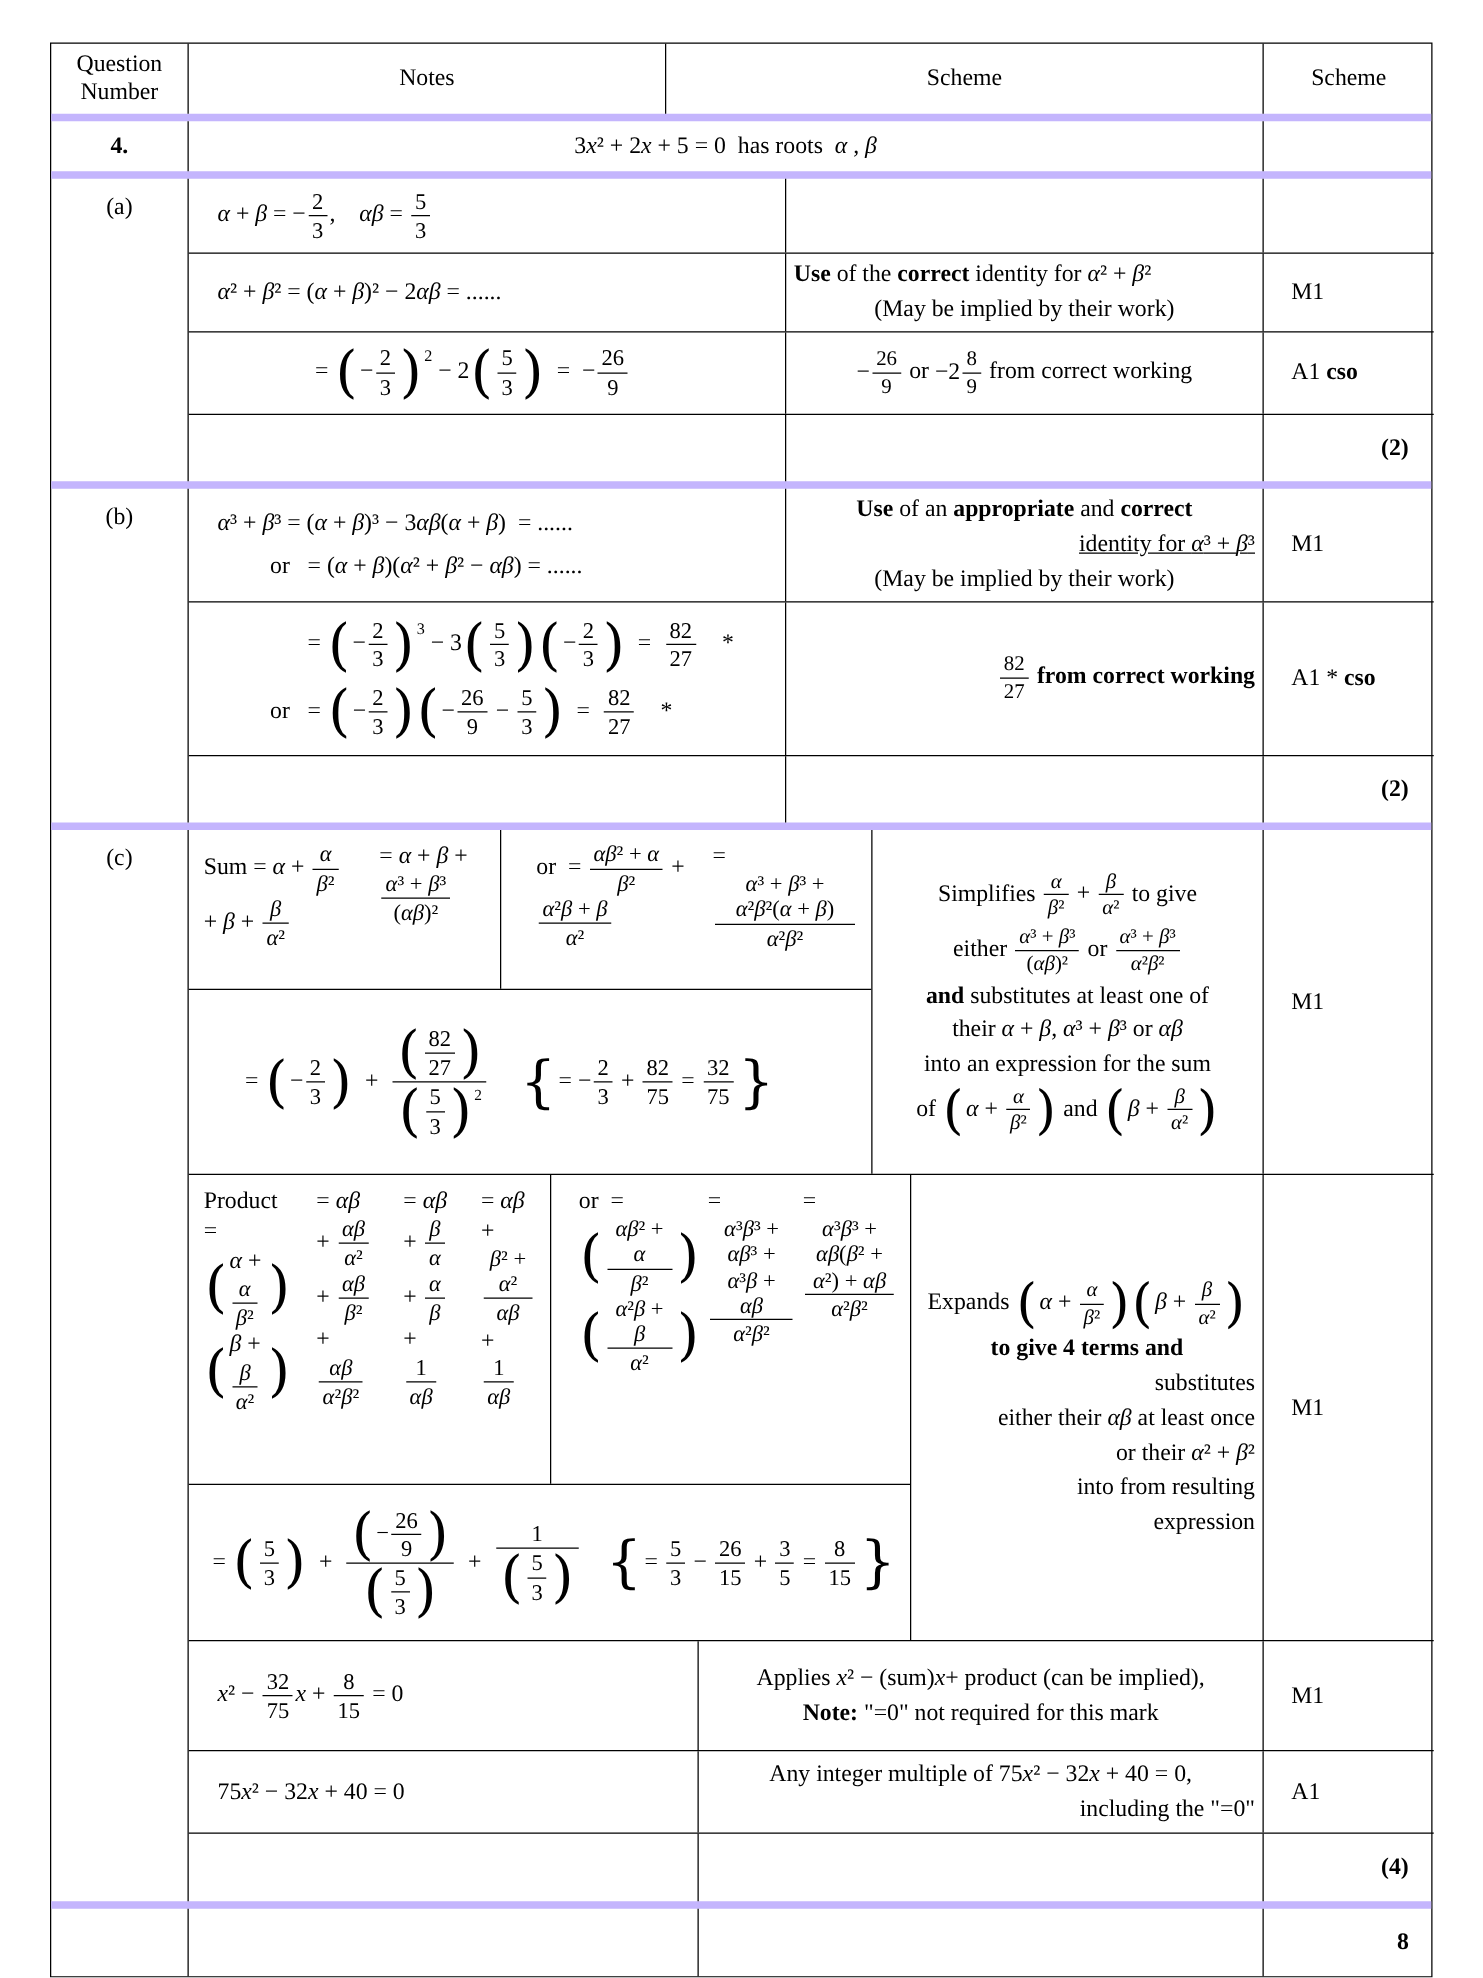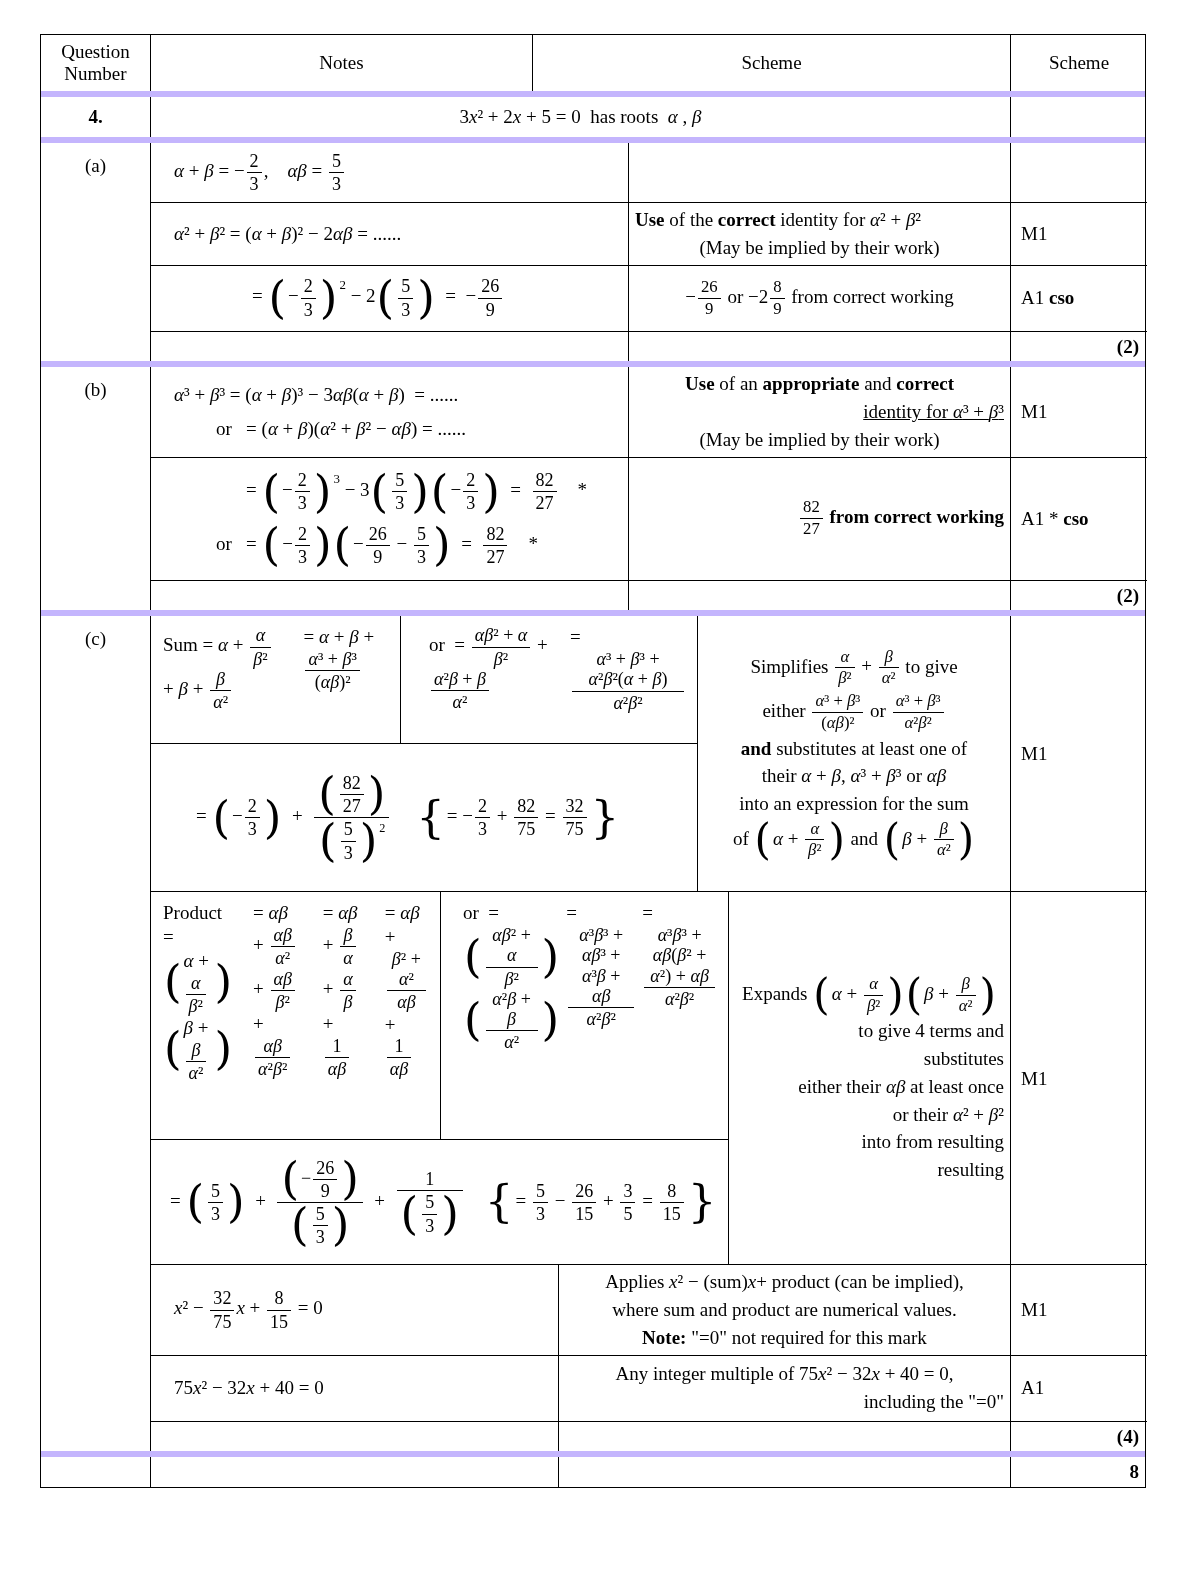--- a/index.html
+++ b/index.html
@@ -35,21 +35,21 @@
   .split { display:flex; padding:0; }
   .box { display:flex; justify-content:center; padding:4px 12px; border-right:1px solid #000; flex:0 0 auto; }
   .split > :last-child { border-right:none; }
   .center { align-items:center; text-align:center; justify-content:center; }
   .part-label { justify-content:flex-start; align-items:center; padding-top:12px; }
   .bold { font-weight:bold; }
   .line { white-space:pre-wrap; margin:5px 0; line-height:1.25; }
   .notes .line { white-space:normal; margin:2px 0; }
   .notes { padding-left:6px; padding-right:6px; }
   .marks { padding-left:10px; }
-  .marks .line { margin:0; }
+  .marks .line { margin:12px; }
   .tar { text-align:right; padding-right:8px; }
   
   .it { font-style:italic; }
   .rm { font-style:normal; }
   .mf { display:inline-block; text-align:center; vertical-align:middle; margin:0 2px; line-height:1.12; font-size:0.95em; }
   .mf .mf { font-size:1em; }
   .mf > .n { display:block; border-bottom:1.3px solid #000; padding:0 3px 1px; }
   .mf > .d { display:block; padding:1px 3px 0; }
   .pg { display:inline-flex; align-items:center; vertical-align:middle; }
   .pc { display:inline-block; padding:0 1px; }
@@ -222,39 +222,38 @@
         <div class="colcell notes" style="width:282px">
             <div class="line" style="text-align: center;">Expands <span class="mm"> <span class="pg">
                   <span class="br" style="font-size: 42.055px;">(</span>
                   <span class="pc"><span class="it">α</span> + <span class="mf"><span class="n"><span class="it">α</span></span><span class="d"><span class="it">β</span>²</span></span></span>
                   <span class="br" style="font-size: 42.055px;">)</span>
                 </span><span class="pg">
                   <span class="br" style="font-size: 42.055px;">(</span>
                   <span class="pc"><span class="it">β</span> + <span class="mf"><span class="n"><span class="it">β</span></span><span class="d"><span class="it">α</span>²</span></span></span>
                   <span class="br" style="font-size: 42.055px;">)</span>
                 </span></span></div>
-            <div class="line" style="text-align: right;">to give 4 terms and</div>
+            <div class="line" style="text-align: center; font-weight: bold;">to give 4 terms and</div>
             <div class="line" style="text-align: right;">substitutes</div>
             <div class="line" style="text-align: right;">either their <span class="mm"><span class="it">αβ</span></span>  at least once</div>
             <div class="line" style="text-align: right;">or their <span class="mm"><span class="it">α</span>² + <span class="it">β</span>²</span></div>
             <div class="line" style="text-align: right;">into from resulting</div>
-            <div class="line" style="text-align: right;">resulting</div>
+            <div class="line" style="text-align: right;">expression</div>
           </div>
         <div class="colcell cm marks">
             <div class="line">M1</div>
           </div>
       </div>
 
       <div class="srow" style="min-height:88px">
         <div class="colcell scheme" style="width:408px">
             <div class="line" style="padding-left: 14px;"><span class="it">x</span>² − <span class="mf"><span class="n">32</span><span class="d">75</span></span><span class="it">x</span> + <span class="mf"><span class="n">8</span><span class="d">15</span></span> = 0</div>
           </div>
         <div class="colcell notes" style="width:452px">
             <div class="line" style="text-align: center;">Applies <span class="mm"><span class="it">x</span>²</span> − (sum)<span class="mm"><span class="it">x</span></span>+ product  (can be implied),</div>
-            <div class="line" style="text-align: center;">where sum and product are numerical values.</div>
             <div class="line" style="text-align: center;"><span class="bold">Note:</span>   "=0" not required for this mark</div>
           </div>
         <div class="colcell cm marks">
             <div class="line">M1</div>
           </div>
       </div>
 
       <div class="srow" style="min-height:66px">
         <div class="colcell scheme" style="width:408px">
             <div class="line" style="padding-left: 14px;">75<span class="it">x</span>² − 32<span class="it">x</span> + 40 = 0</div>

